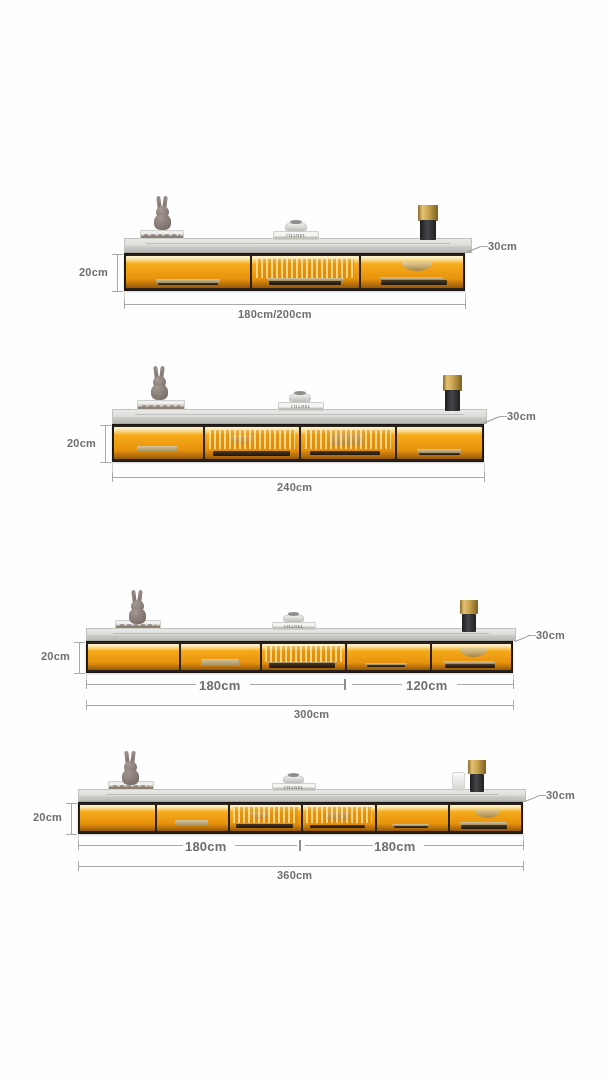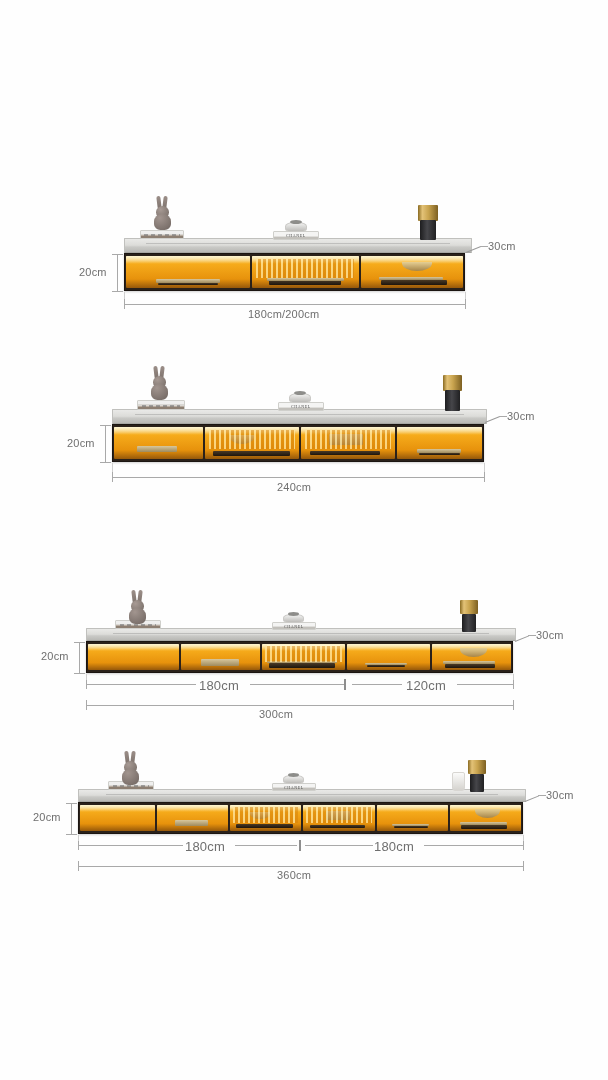--- a/index.html
+++ b/index.html
@@ -148,20 +148,21 @@
     border-radius:2px 2px 3px 3px;
   }
 
   
   .dimlabel {
     position: absolute;
     color: #6f6f6f;
     font-size: 11px;
     white-space: nowrap;
     letter-spacing: .2px;
+    font-weight: bold;
   }
   .dimlabel.small { font-size: 13px; }
 
   
   .hline {
     position:absolute; height:1px; background:#a9a9a9;
   }
   .tick-v {
     position:absolute; width:1px; background:#a9a9a9;
   }
@@ -233,21 +234,21 @@
 
   <div class="leader" style="left:466px; top:252px; width:16px; transform: rotate(-22deg);"></div>
   <div class="hline" style="left:480px; top:246px; width:8px;"></div>
   <div class="dimlabel" style="left:488px; top:240px;">30cm</div>
 
   <div class="ext" style="left:124px; top:292px; height:14px;"></div>
   <div class="ext" style="left:465px; top:292px; height:14px;"></div>
   <div class="hline" style="left:124px; top:304px; width:341px;"></div>
   <div class="tick-v" style="left:124px; top:299px; height:10px;"></div>
   <div class="tick-v" style="left:465px; top:299px; height:10px;"></div>
-  <div class="dimlabel" style="left:248px; top:308px;">180cm/200cm</div>
+  <div class="dimlabel" style="left:238px; top:308px;">180cm/200cm</div>
 </div>
 
 <div class="variant" style="top:0;">
 
   <div class="top" style="left:112px; top:409px; width:375px; height:15px;">
     <div class="grain"></div>
   </div>
 
   <div class="cabinet" style="left:112px; top:424px; width:372px; height:38px;">
     <div class="cell" style="flex:1.1;">
@@ -373,21 +374,21 @@
   <div class="hline" style="left:457px; top:684px; width:56px;"></div>
   <div class="tick-v" style="left:86px; top:680px; height:9px;"></div>
   <div class="tick-v" style="left:513px; top:680px; height:9px;"></div>
   <div class="tick-mid" style="left:344px; top:679px; height:11px;"></div>
   <div class="dimlabel small" style="left:199px; top:678px;">180cm</div>
   <div class="dimlabel small" style="left:406px; top:678px;">120cm</div>
 
   <div class="hline" style="left:86px; top:705px; width:427px;"></div>
   <div class="tick-v" style="left:86px; top:700px; height:10px;"></div>
   <div class="tick-v" style="left:513px; top:700px; height:10px;"></div>
-  <div class="dimlabel" style="left:259px; top:708px;">300cm</div>
+  <div class="dimlabel" style="left:294px; top:708px;">300cm</div>
 </div>
 
 <div class="variant" style="top:0;">
 
   <div class="top" style="left:78px; top:789px; width:448px; height:13px;">
     <div class="grain"></div>
   </div>
 
   <div class="cabinet" style="left:78px; top:802px; width:445px; height:32px;">
     <div class="cell" style="flex:1.05;"></div>

